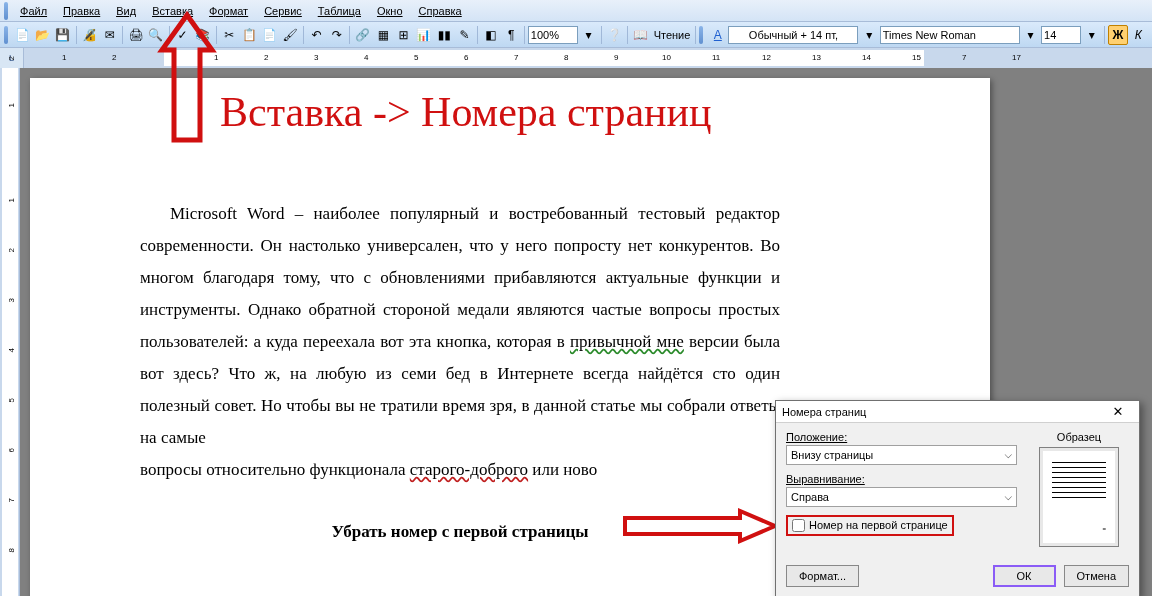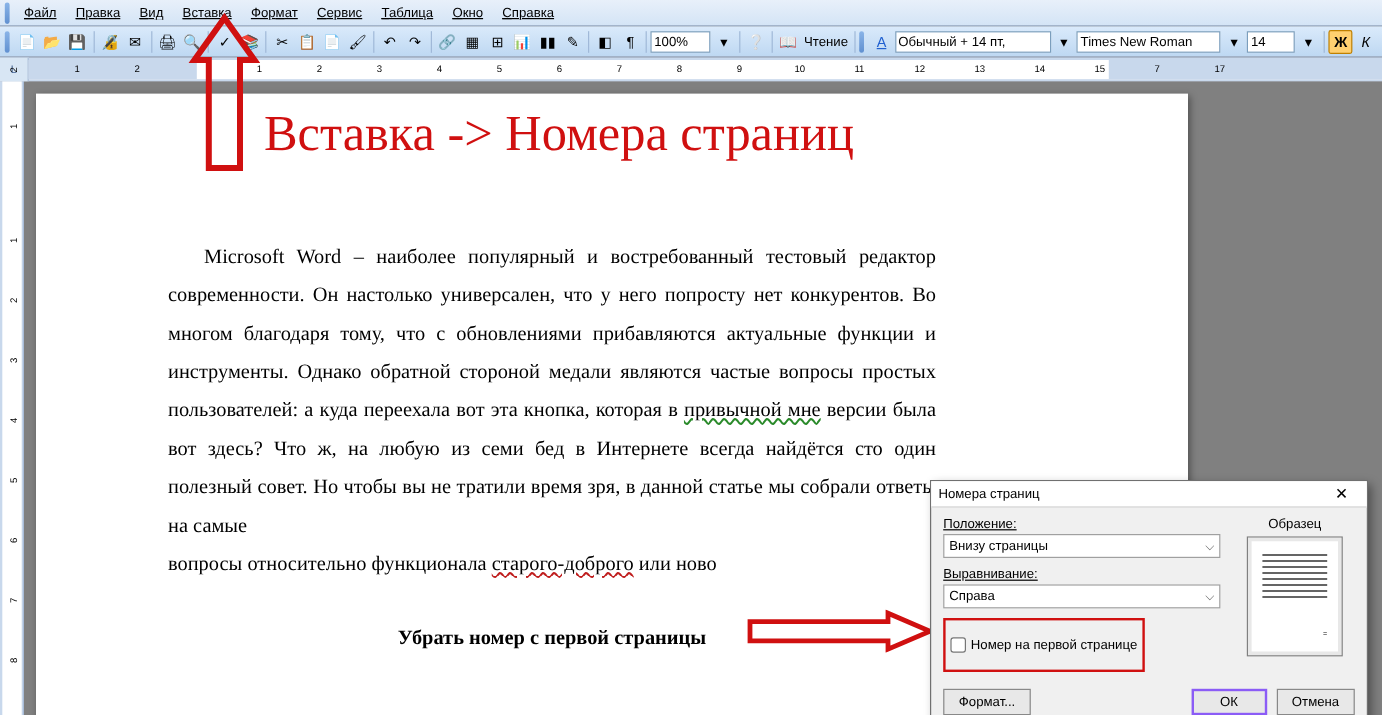--- a/index.html
+++ b/index.html
@@ -64,22 +64,22 @@
   margin: 0 2px;
 }
 .tb-combo {
   height: 18px;
   border: 1px solid #7b9ebd;
   background: #fff;
   font-size: 11px;
   padding: 0 2px;
 }
 .zoom-combo { width: 50px; }
-.style-combo { width: 130px; }
-.font-combo { width: 120px; }
+.style-combo { width: 130px; text-align: center; }
+.font-combo { width: 140px; }
 .size-combo { width: 40px; }
 .tb-label {
   font-size: 11px;
   margin: 0 2px;
 }
 .bold-btn {
   background: #ffd070;
   border: 1px solid #c08000;
   font-weight: bold;
 }
@@ -263,24 +263,23 @@
   font-size: 11px;
   padding: 0 4px;
   display: flex;
   align-items: center;
   justify-content: space-between;
   margin-bottom: 8px;
 }
 .dlg-select::after { content: "⌵"; font-size: 10px; color: #505050; }
 .dlg-check {
   display: flex;
-  align-items: center;
   gap: 4px;
   border: 2px solid #d01010;
-  padding: 14px 4px;
+  padding: 2px 4px;
   width: fit-content;
 }
 .dlg-check input { width: 13px; height: 13px; }
 .sample-box {
   width: 80px;
   height: 100px;
   background: #fff;
   border: 1px solid #808080;
   box-shadow: inset 0 0 0 3px #e8e8e8;
   margin: 4px auto;

